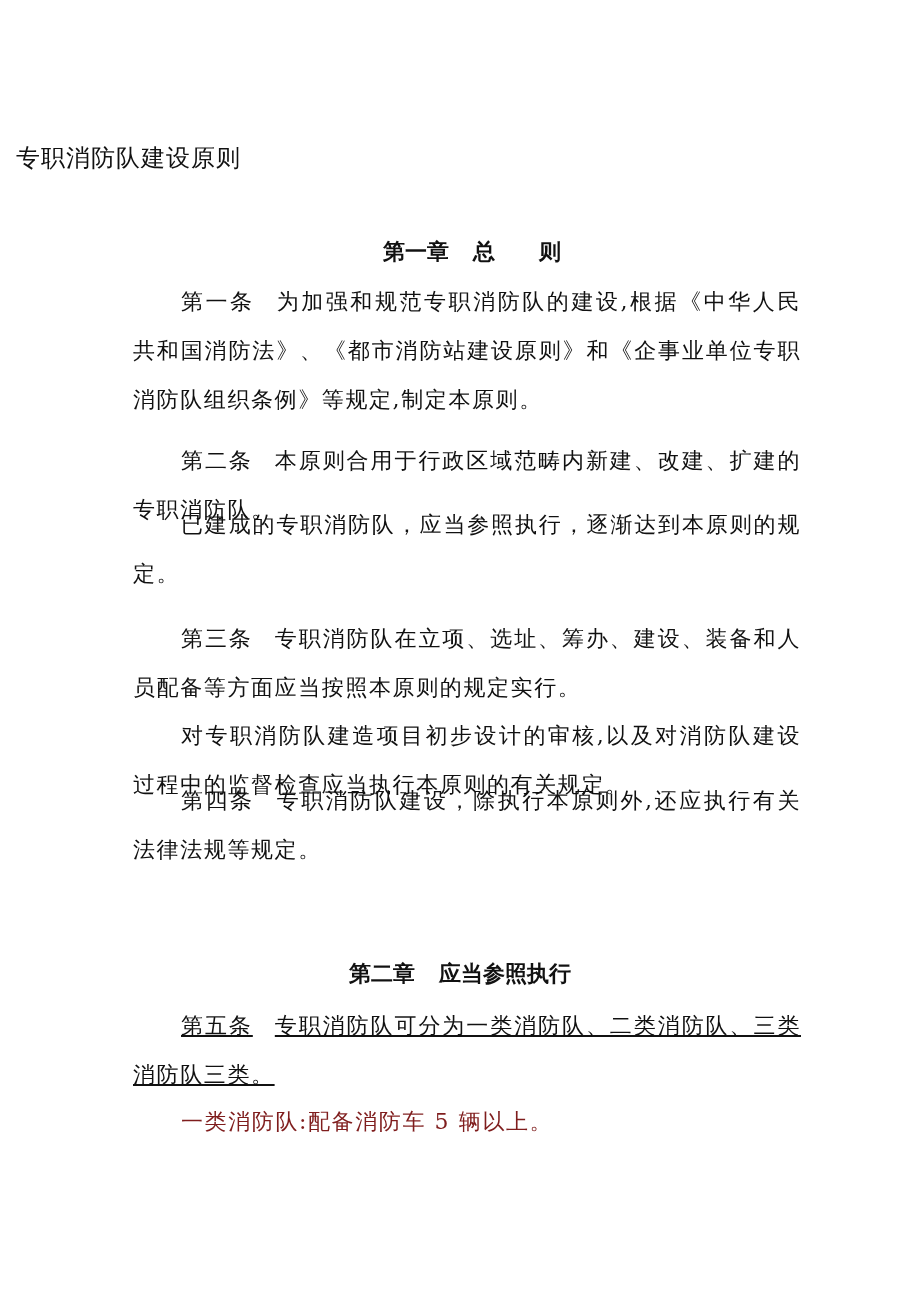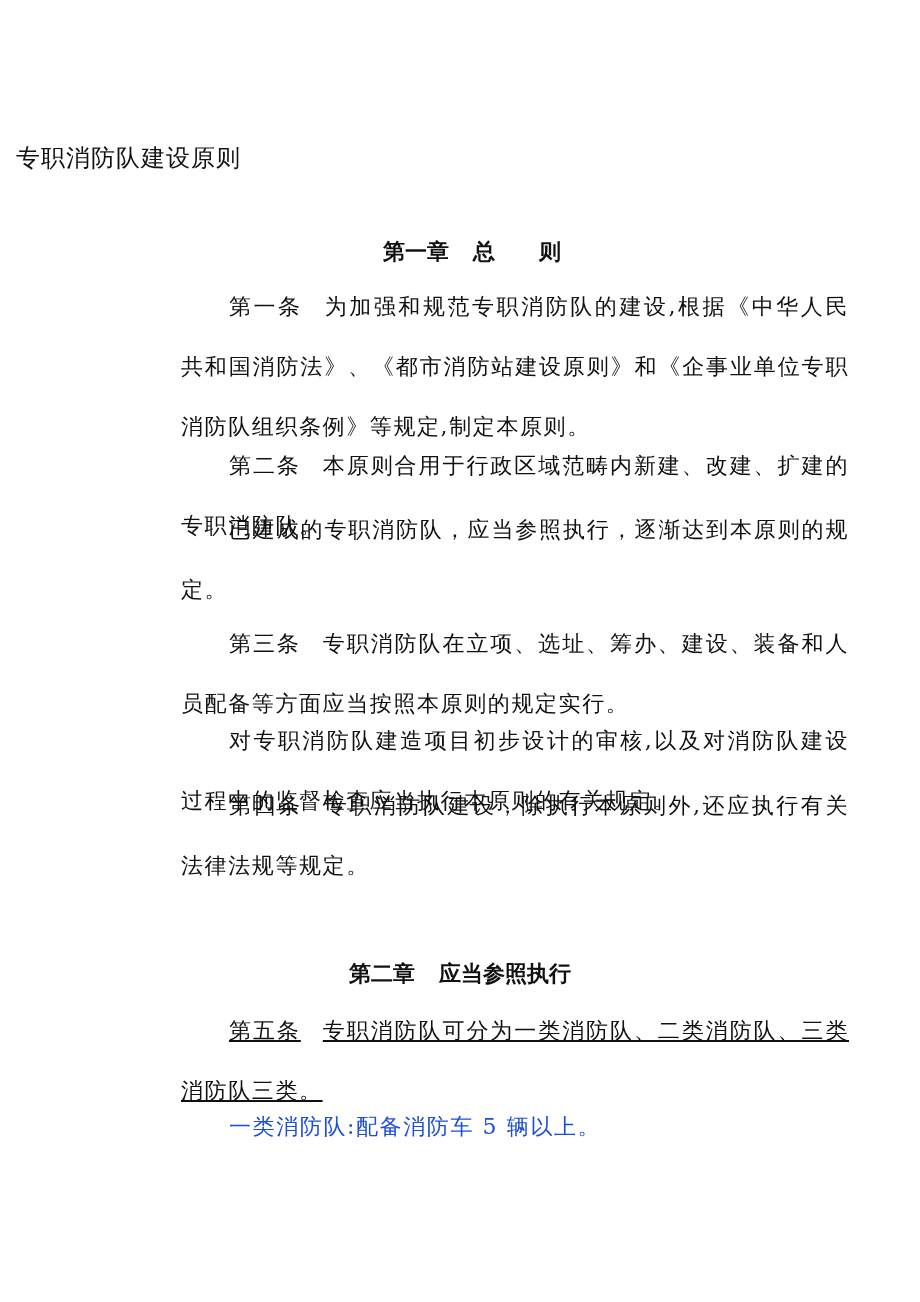--- a/index.html
+++ b/index.html
@@ -18,27 +18,26 @@
     .chapter {
       position: absolute; left: 0; width: 920px;
       text-align: center; font-size: 22px; line-height: 34px;
       font-family: "DejaVu Sans", "Liberation Sans", sans-serif;
       font-weight: bold;
     }
     .chapter .gap { display: inline-block; width: 24px; }
     .chapter .gap2 { display: inline-block; width: 44px; }
     .para {
       position: absolute; left: 133px; width: 668px;
-      font-size: 22px; line-height: 60px;
+      font-size: 22px; line-height: 49px;
       text-align: justify; letter-spacing: 1.6px;
       text-indent: 48px;
-      margin-left: 48px;
     }
     .para .art { margin-right: 22px; }
-    .red { color: #1d4ed8; }
+    .red { color: #7f1d1d; }
   </style>
 </head>
 <body>
 
 <div class="page">
 
   <div class="title">专职消防队建设原则</div>
 
   <div class="chapter" style="top:235px;padding-left:12px;">
     <span>第一章</span><span class="gap"></span><span>总</span><span class="gap2"></span><span>则</span>

